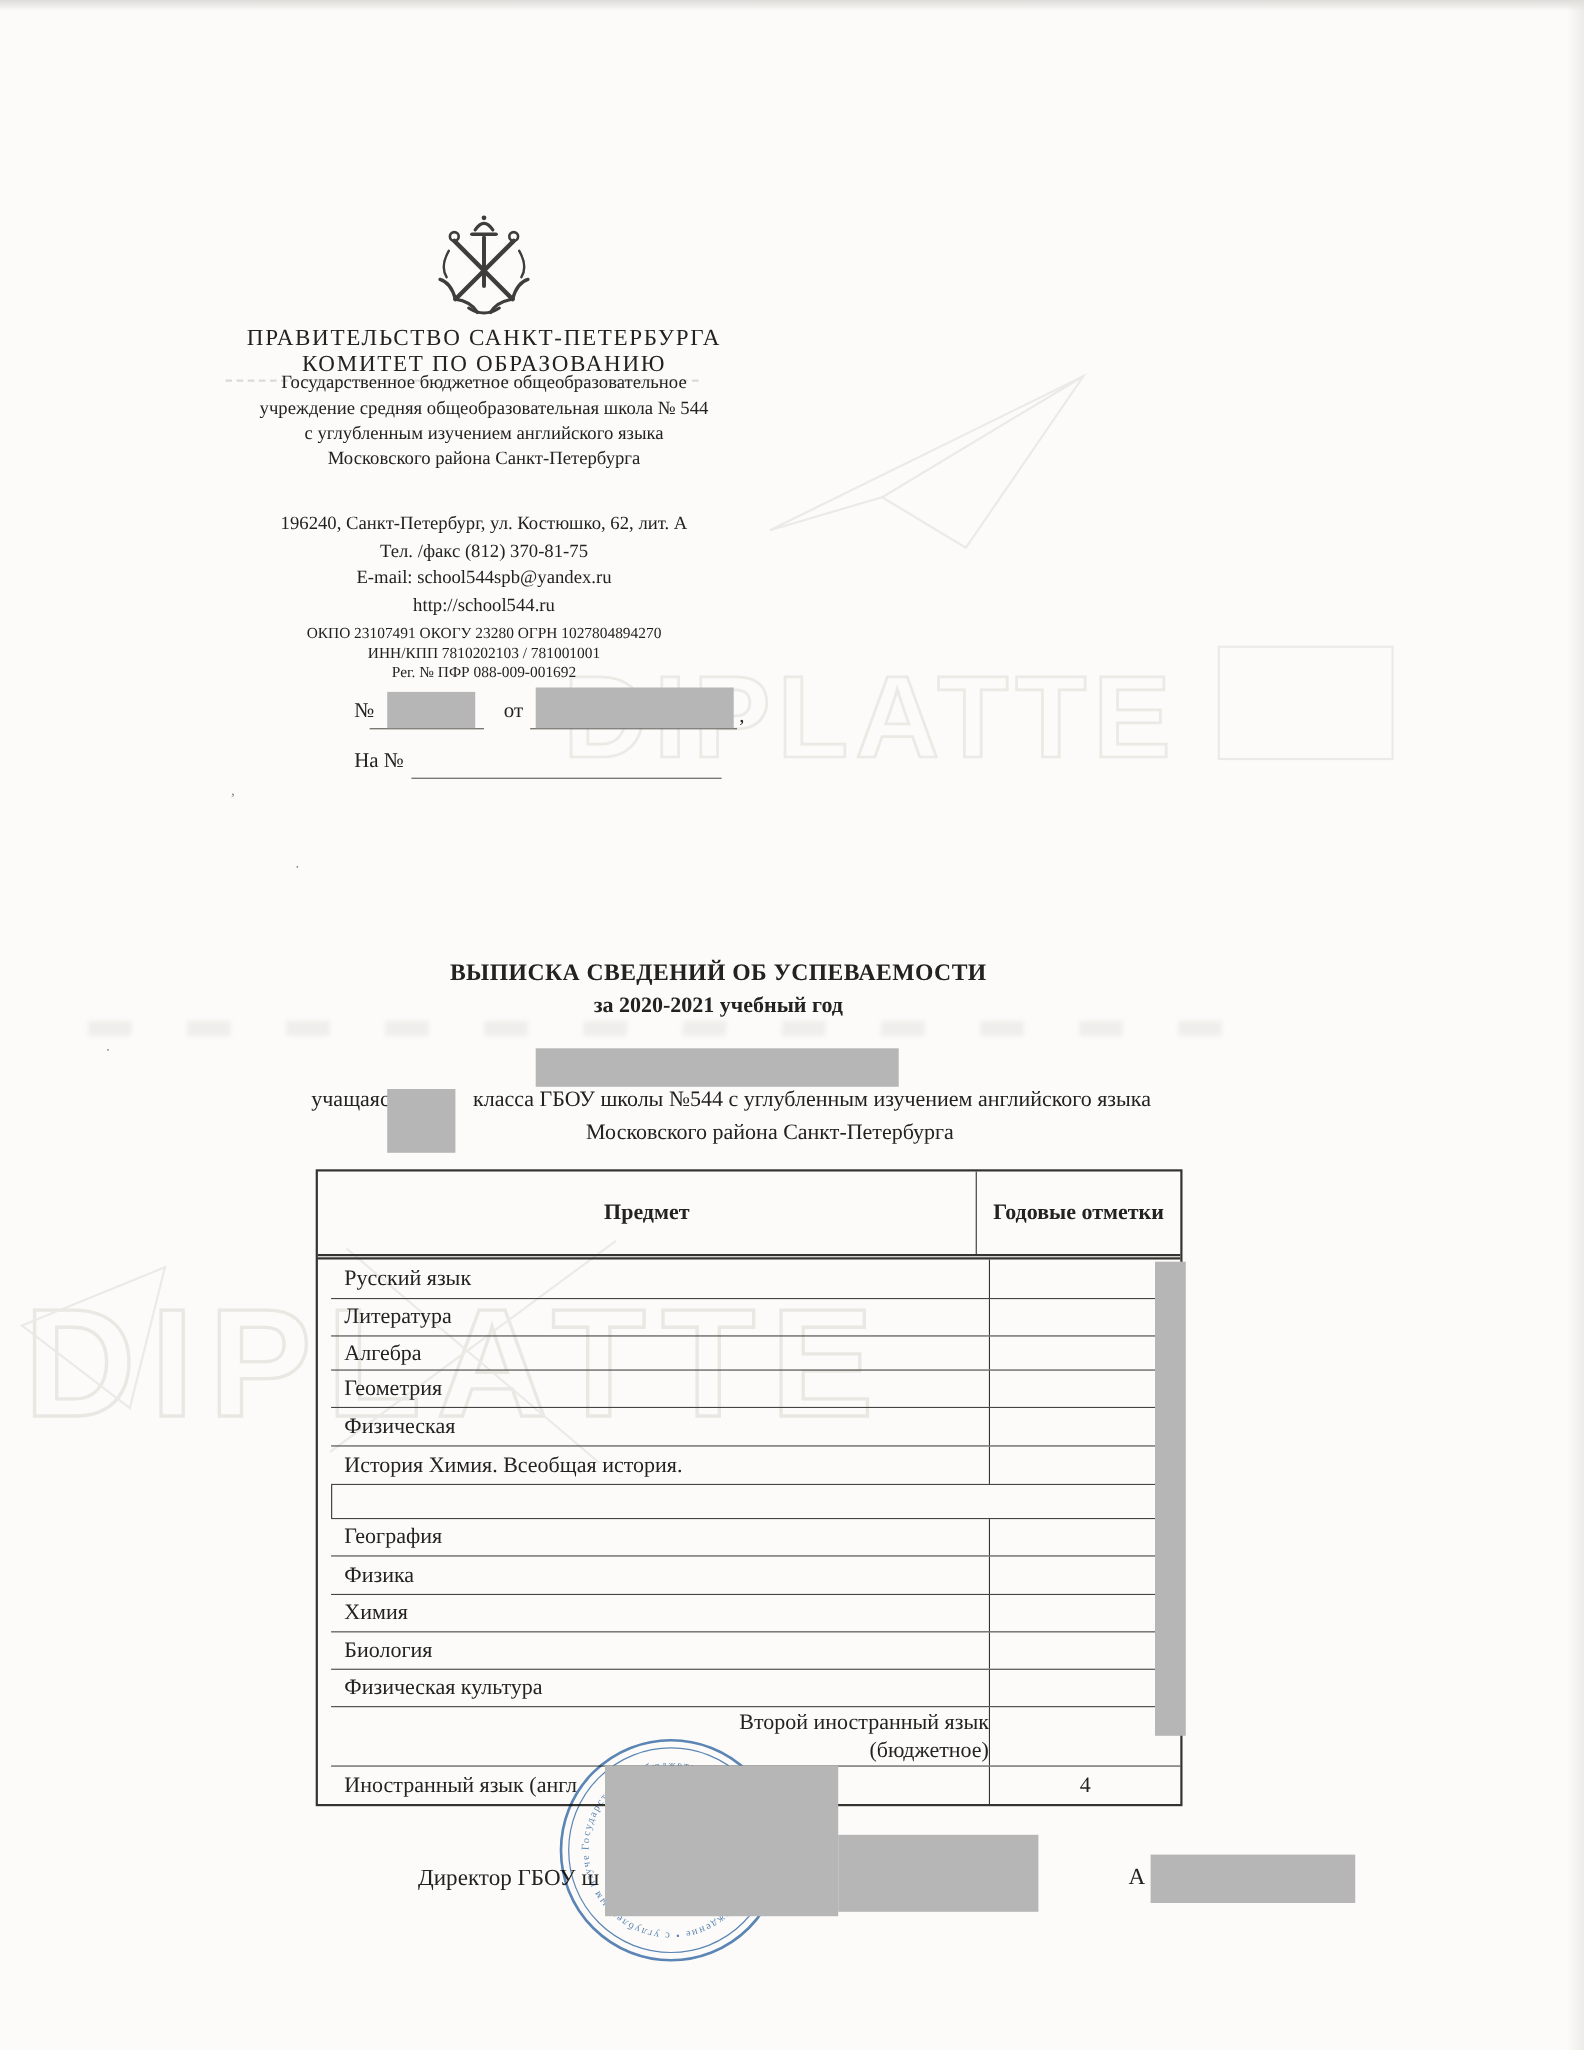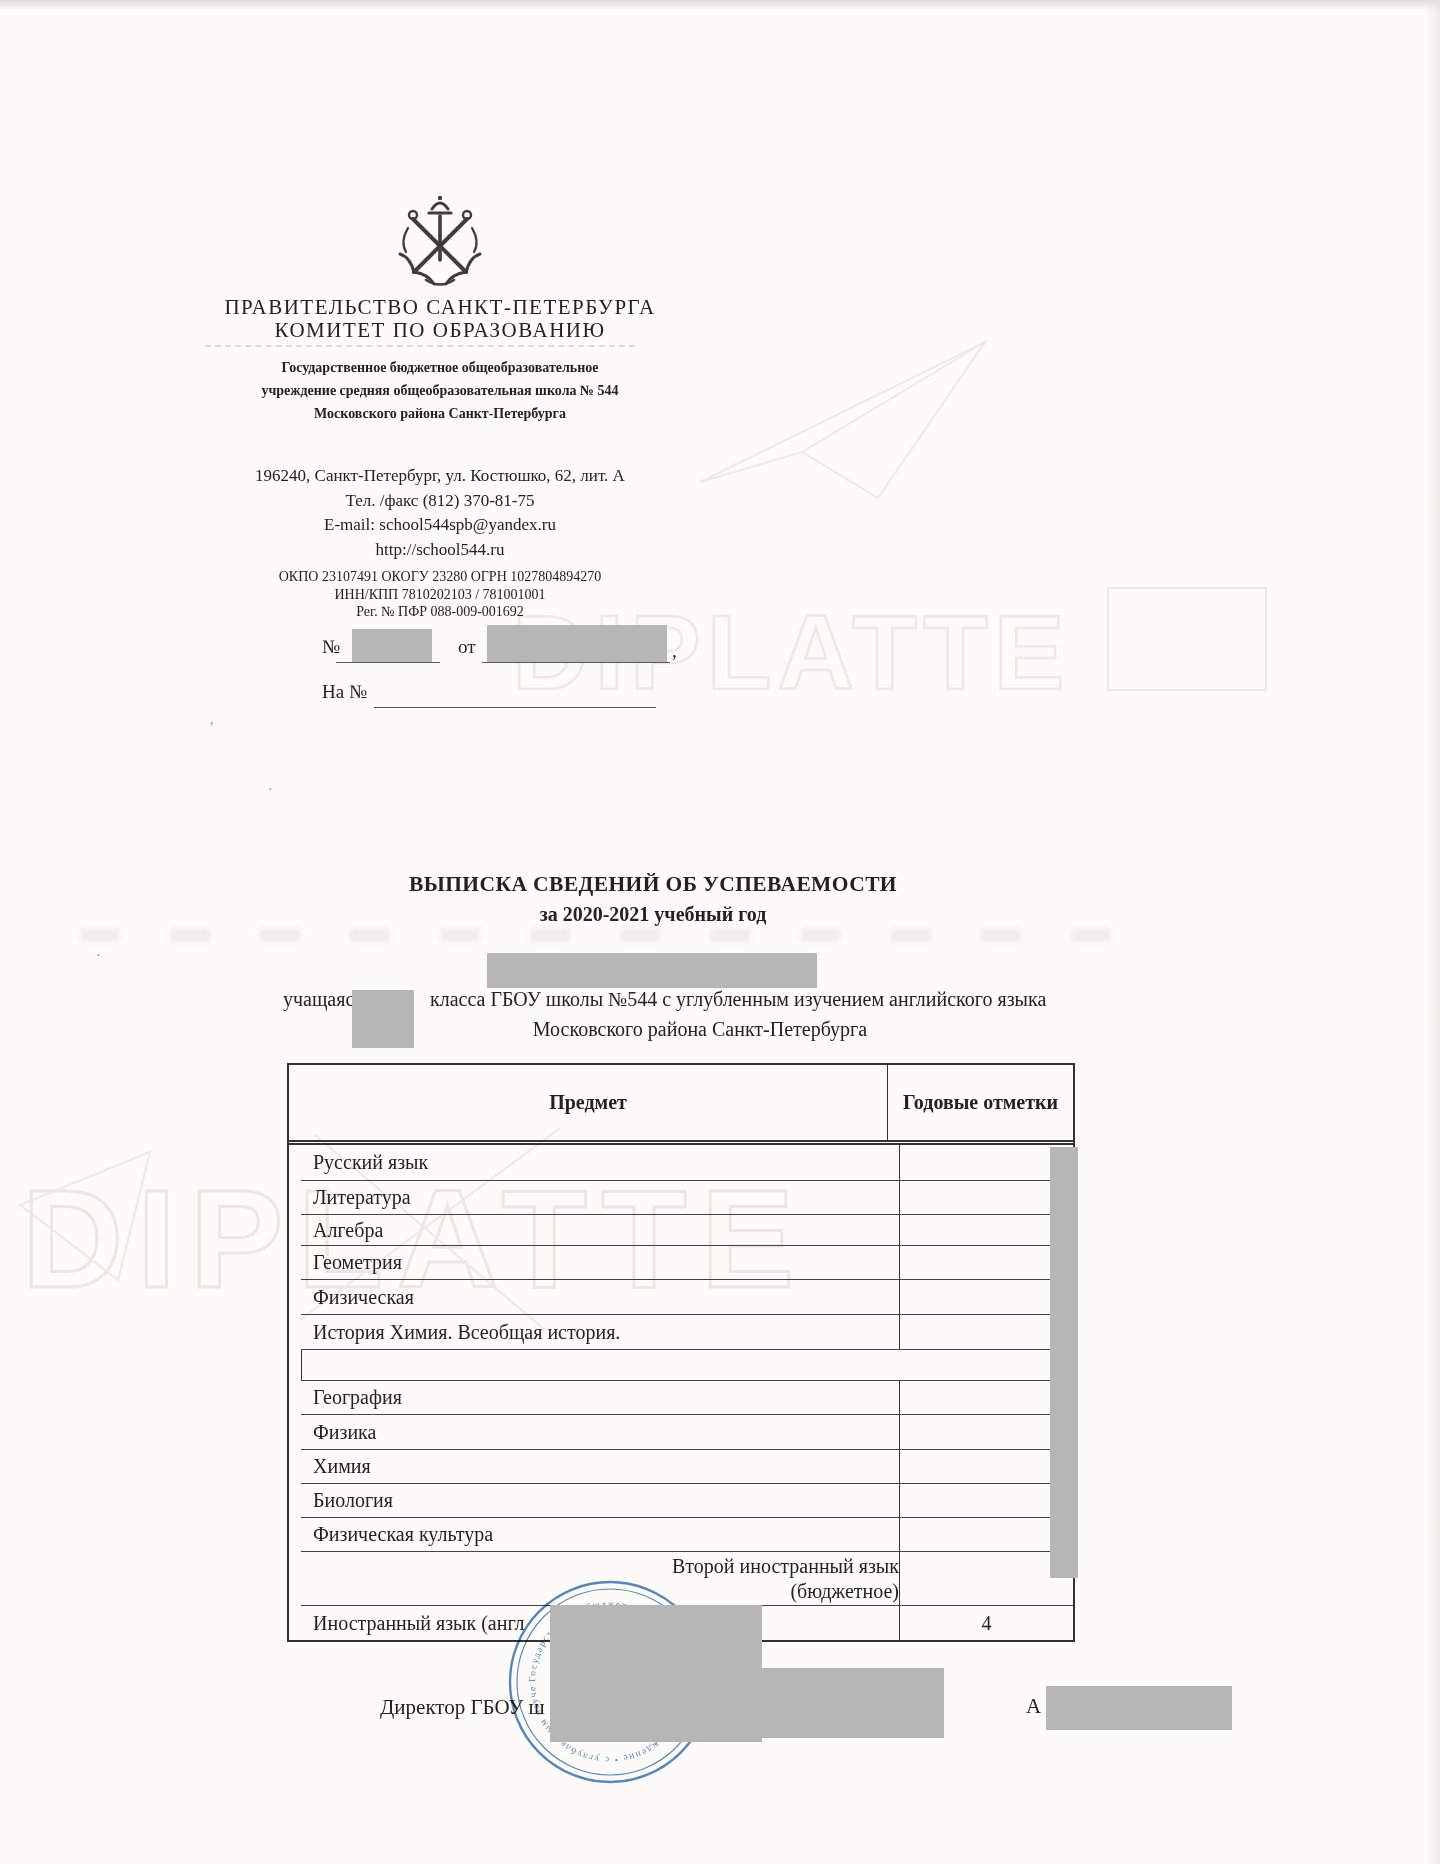--- a/index.html
+++ b/index.html
@@ -84,23 +84,24 @@
       <path d="M12,34 Q4,48 10,58" stroke-width="2.2"></path>
       <path d="M76,34 Q84,48 78,58" stroke-width="2.2"></path>
     </g>
   </svg>
 
   <div class="abs ctr content" style="left:80px;top:296px;width:720px;font-size:21px;letter-spacing:1.5px;line-height:23px;">
     <div>ПРАВИТЕЛЬСТВО САНКТ-ПЕТЕРБУРГА</div>
     <div>КОМИТЕТ ПО ОБРАЗОВАНИЮ</div>
   </div>
 
-  <div class="abs ctr content" style="left:80px;top:356px;width:720px;font-size:14px;font-weight:700;line-height:23px;">
+  <div class="abs ctr content" style="left:80px;top:336px;width:720px;font-size:17px;font-weight:400;line-height:23px;">
     <div>Государственное бюджетное общеобразовательное</div>
     <div>учреждение средняя общеобразовательная школа № 544</div>
+    <div>с углубленным изучением английского языка</div>
     <div>Московского района Санкт-Петербурга</div>
   </div>
 
   <div class="abs ctr content" style="left:80px;top:464px;width:720px;font-size:17px;line-height:24.5px;">
     <div>196240, Санкт-Петербург, ул. Костюшко, 62,  лит. А</div>
     <div>Тел. /факс (812) 370-81-75</div>
     <div>E-mail: school544spb@yandex.ru</div>
     <div>http://school544.ru</div>
   </div>
 

